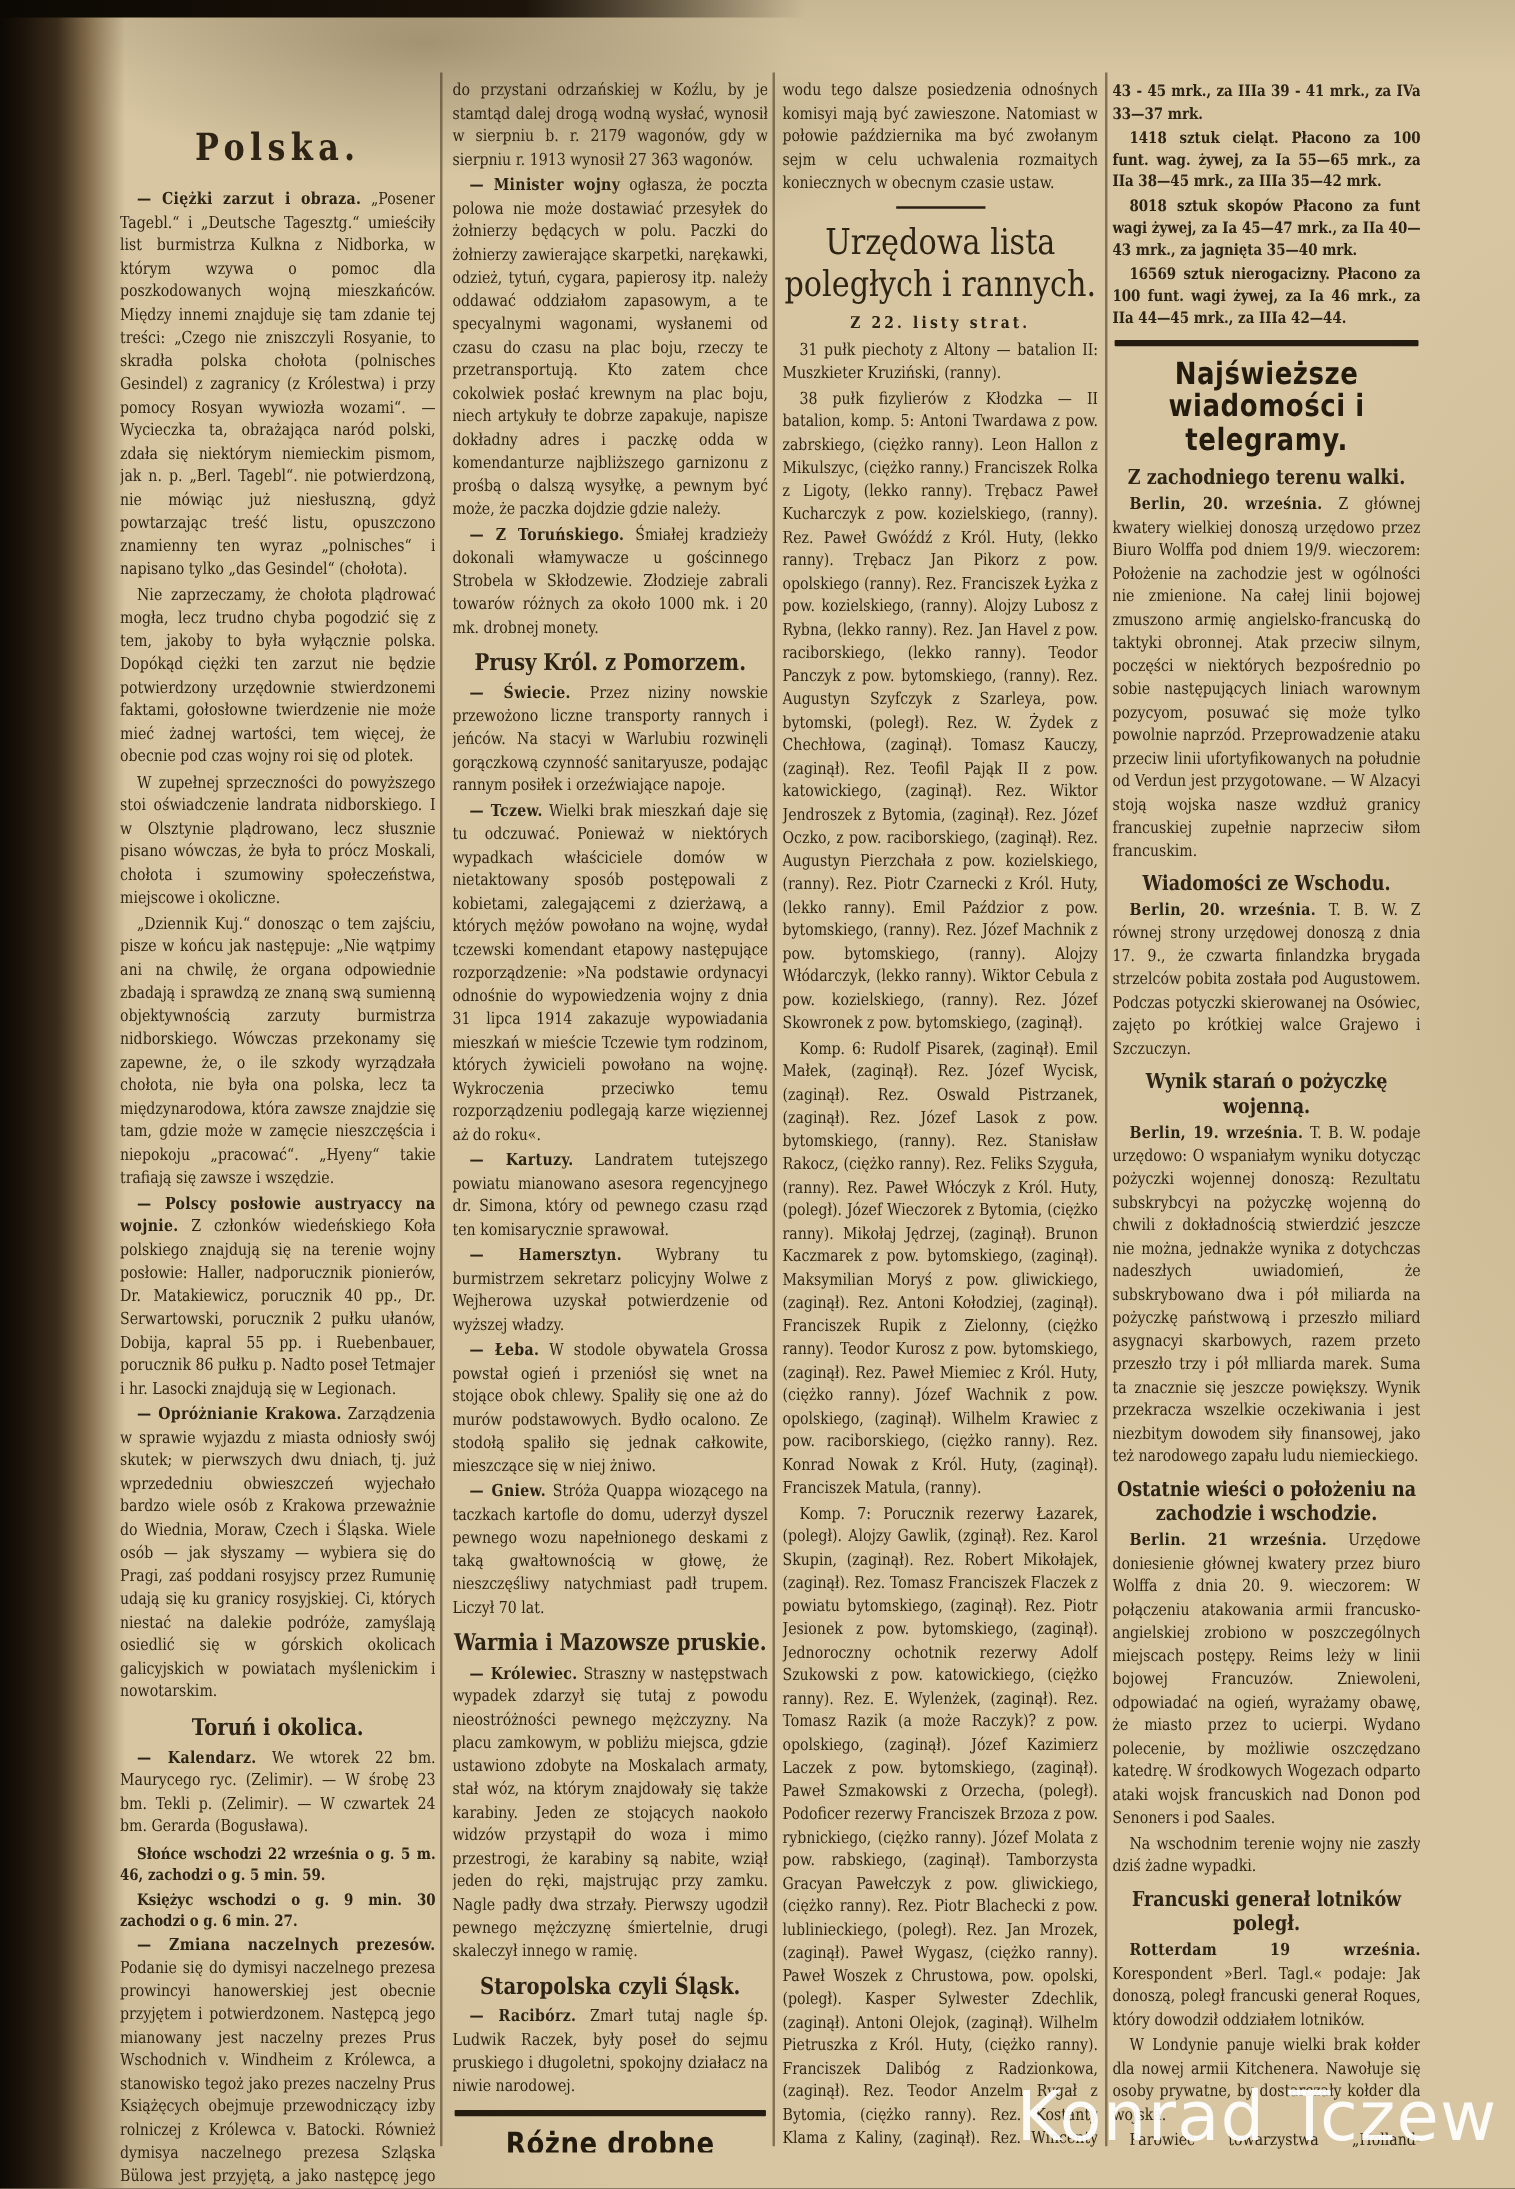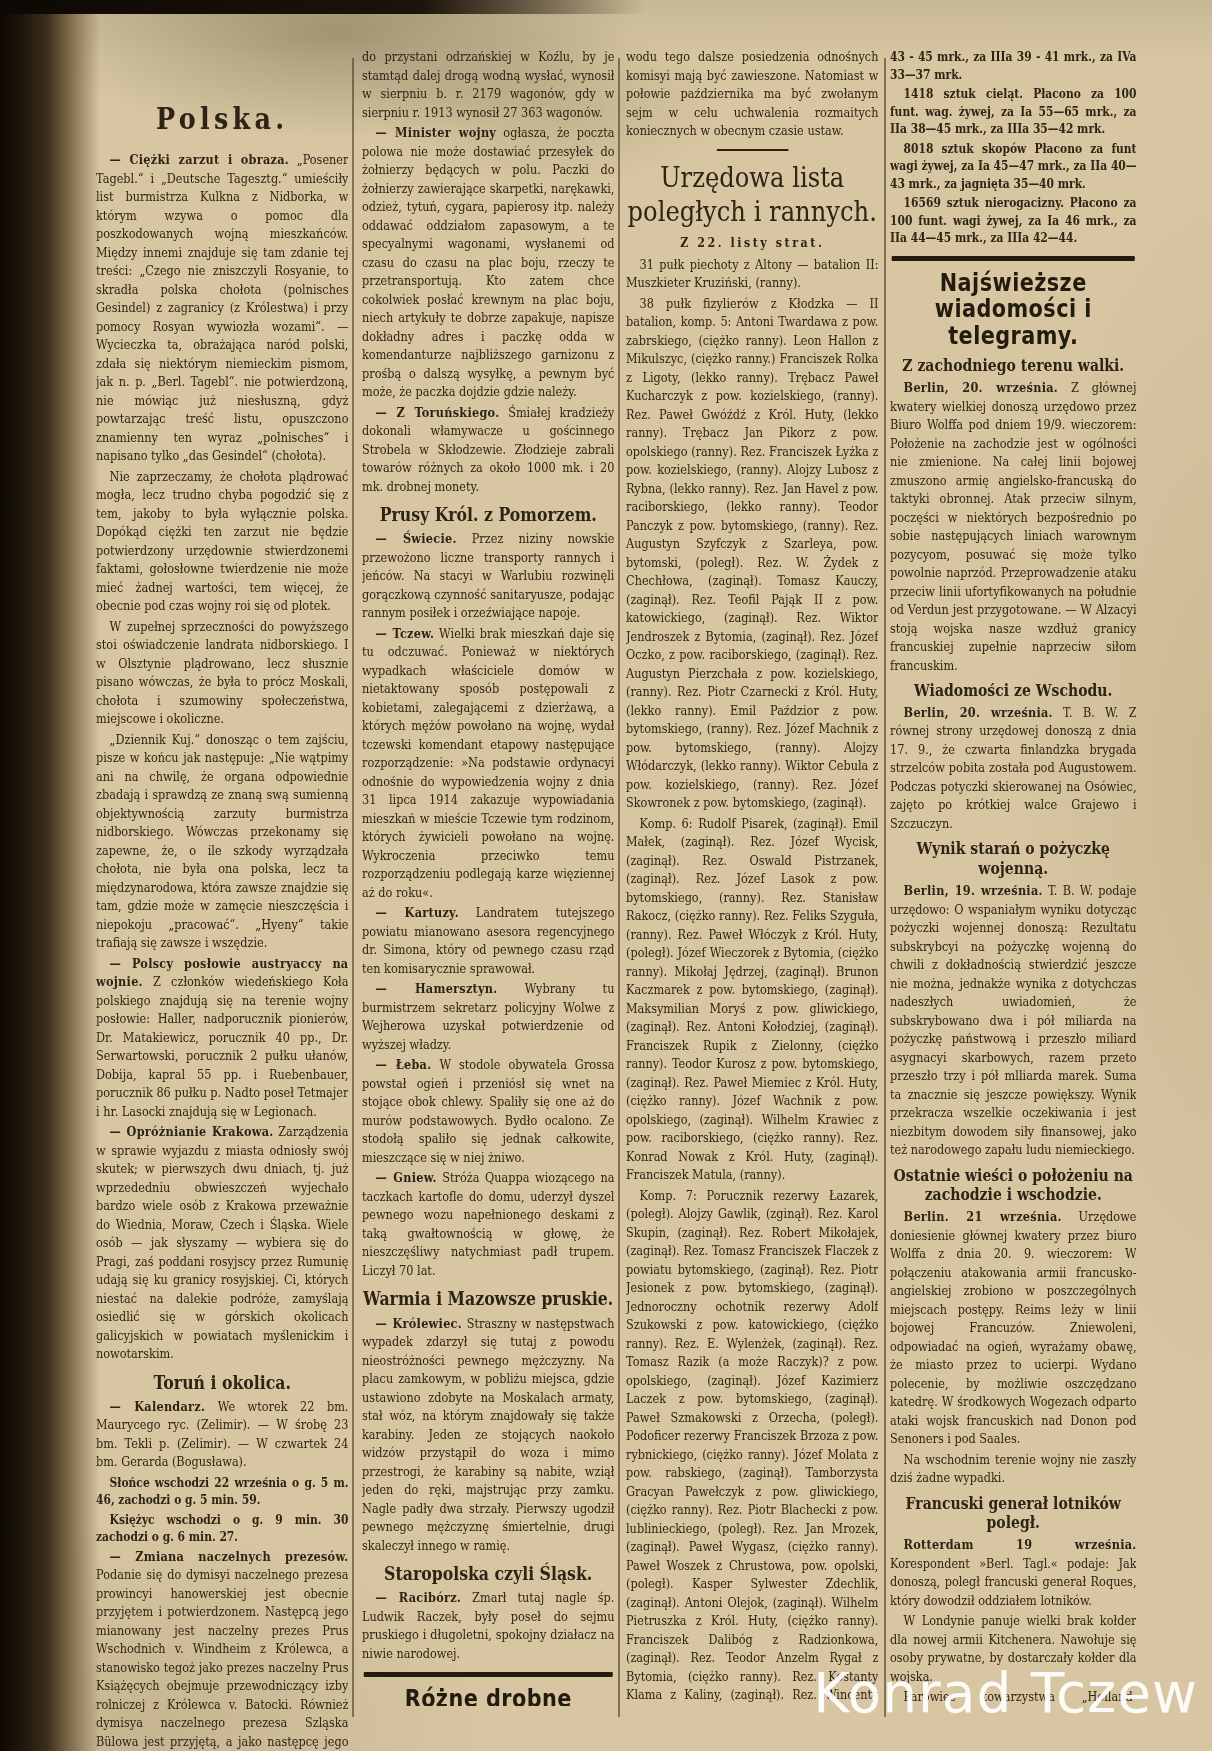--- a/index.html
+++ b/index.html
@@ -10,21 +10,21 @@
       radial-gradient(ellipse 420px 150px at 28% 2%, rgba(58,42,22,.30), rgba(58,42,22,0) 70%),
       radial-gradient(ellipse 300px 900px at 101% 45%, rgba(120,95,60,.12), rgba(120,95,60,0) 70%),
       radial-gradient(ellipse 500px 300px at 12% 99%, rgba(95,75,45,.14), rgba(95,75,45,0) 70%),
       radial-gradient(ellipse 260px 120px at 45% 6%, rgba(80,60,35,.16), rgba(80,60,35,0) 70%),
       linear-gradient(180deg, rgba(70,52,28,.10), rgba(70,52,28,0) 60px);}
   .left-edge{position:absolute;left:0;top:0;width:100px;height:100%;pointer-events:none;
     background:linear-gradient(90deg,#0d0804 0,#1d140b 20px,#3a2c1b 46px,#806a4a 70px,rgba(215,198,161,0) 100px);}
   .top-edge{position:absolute;left:0;top:0;width:645px;height:14px;pointer-events:none;
     background:linear-gradient(90deg,#0c0803 0,#1c140a 420px,rgba(28,20,10,0) 645px);}
   .vrule{position:absolute;top:58px;bottom:34px;width:2px;background:rgba(62,46,26,.55);}
-  .col{position:absolute;top:48px;height:1658px;overflow:hidden;}
+  .col{position:absolute;top:64px;height:1658px;overflow:hidden;}
   .col-inner{transform:scaleX(.85);transform-origin:0 0;
              font-size:13.3px;line-height:18.5px;text-align:justify;}
   .b{margin:0 0 2px 0;}
   .p,.pb{text-indent:16px;}
   .pn,.pnb{text-indent:0;}
   .pb,.pnb{font-weight:700;font-size:12.6px;line-height:17.5px;}
   .lead{font-weight:700;letter-spacing:.3px;}
   .h1{font-size:30px;line-height:1.1;font-weight:700;text-align:center;letter-spacing:5px;
       text-indent:0;margin:4px 0 16px;}
   .h2{font-size:18.5px;line-height:1.15;font-weight:700;text-align:center;text-indent:0;margin:8px 0 5px;}

